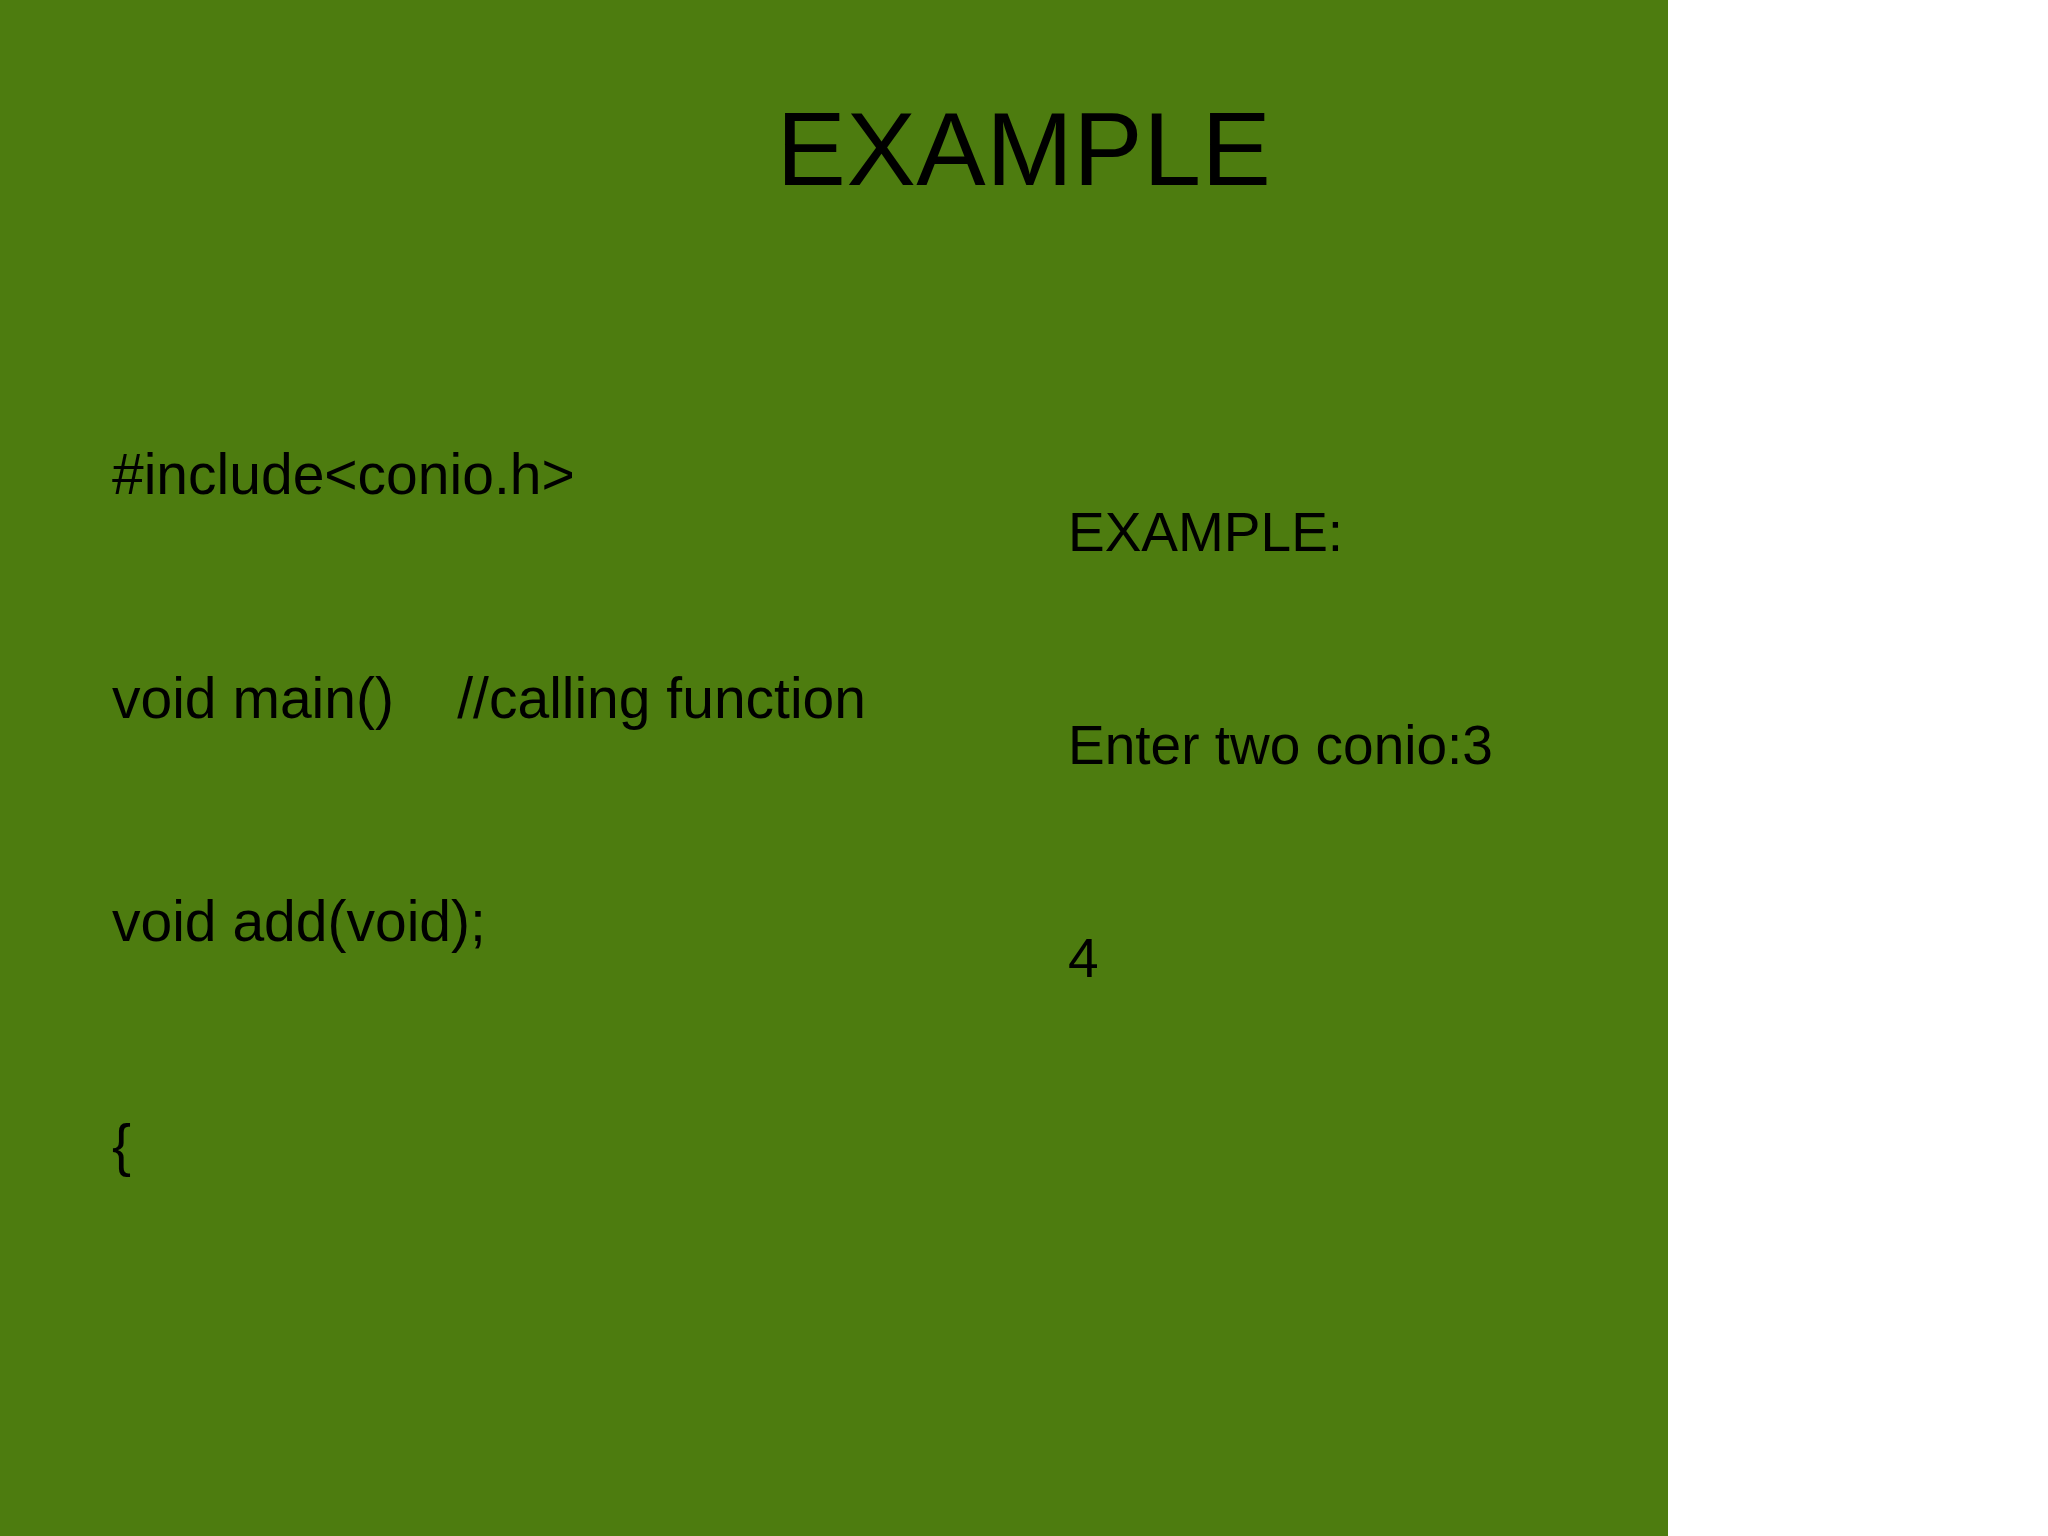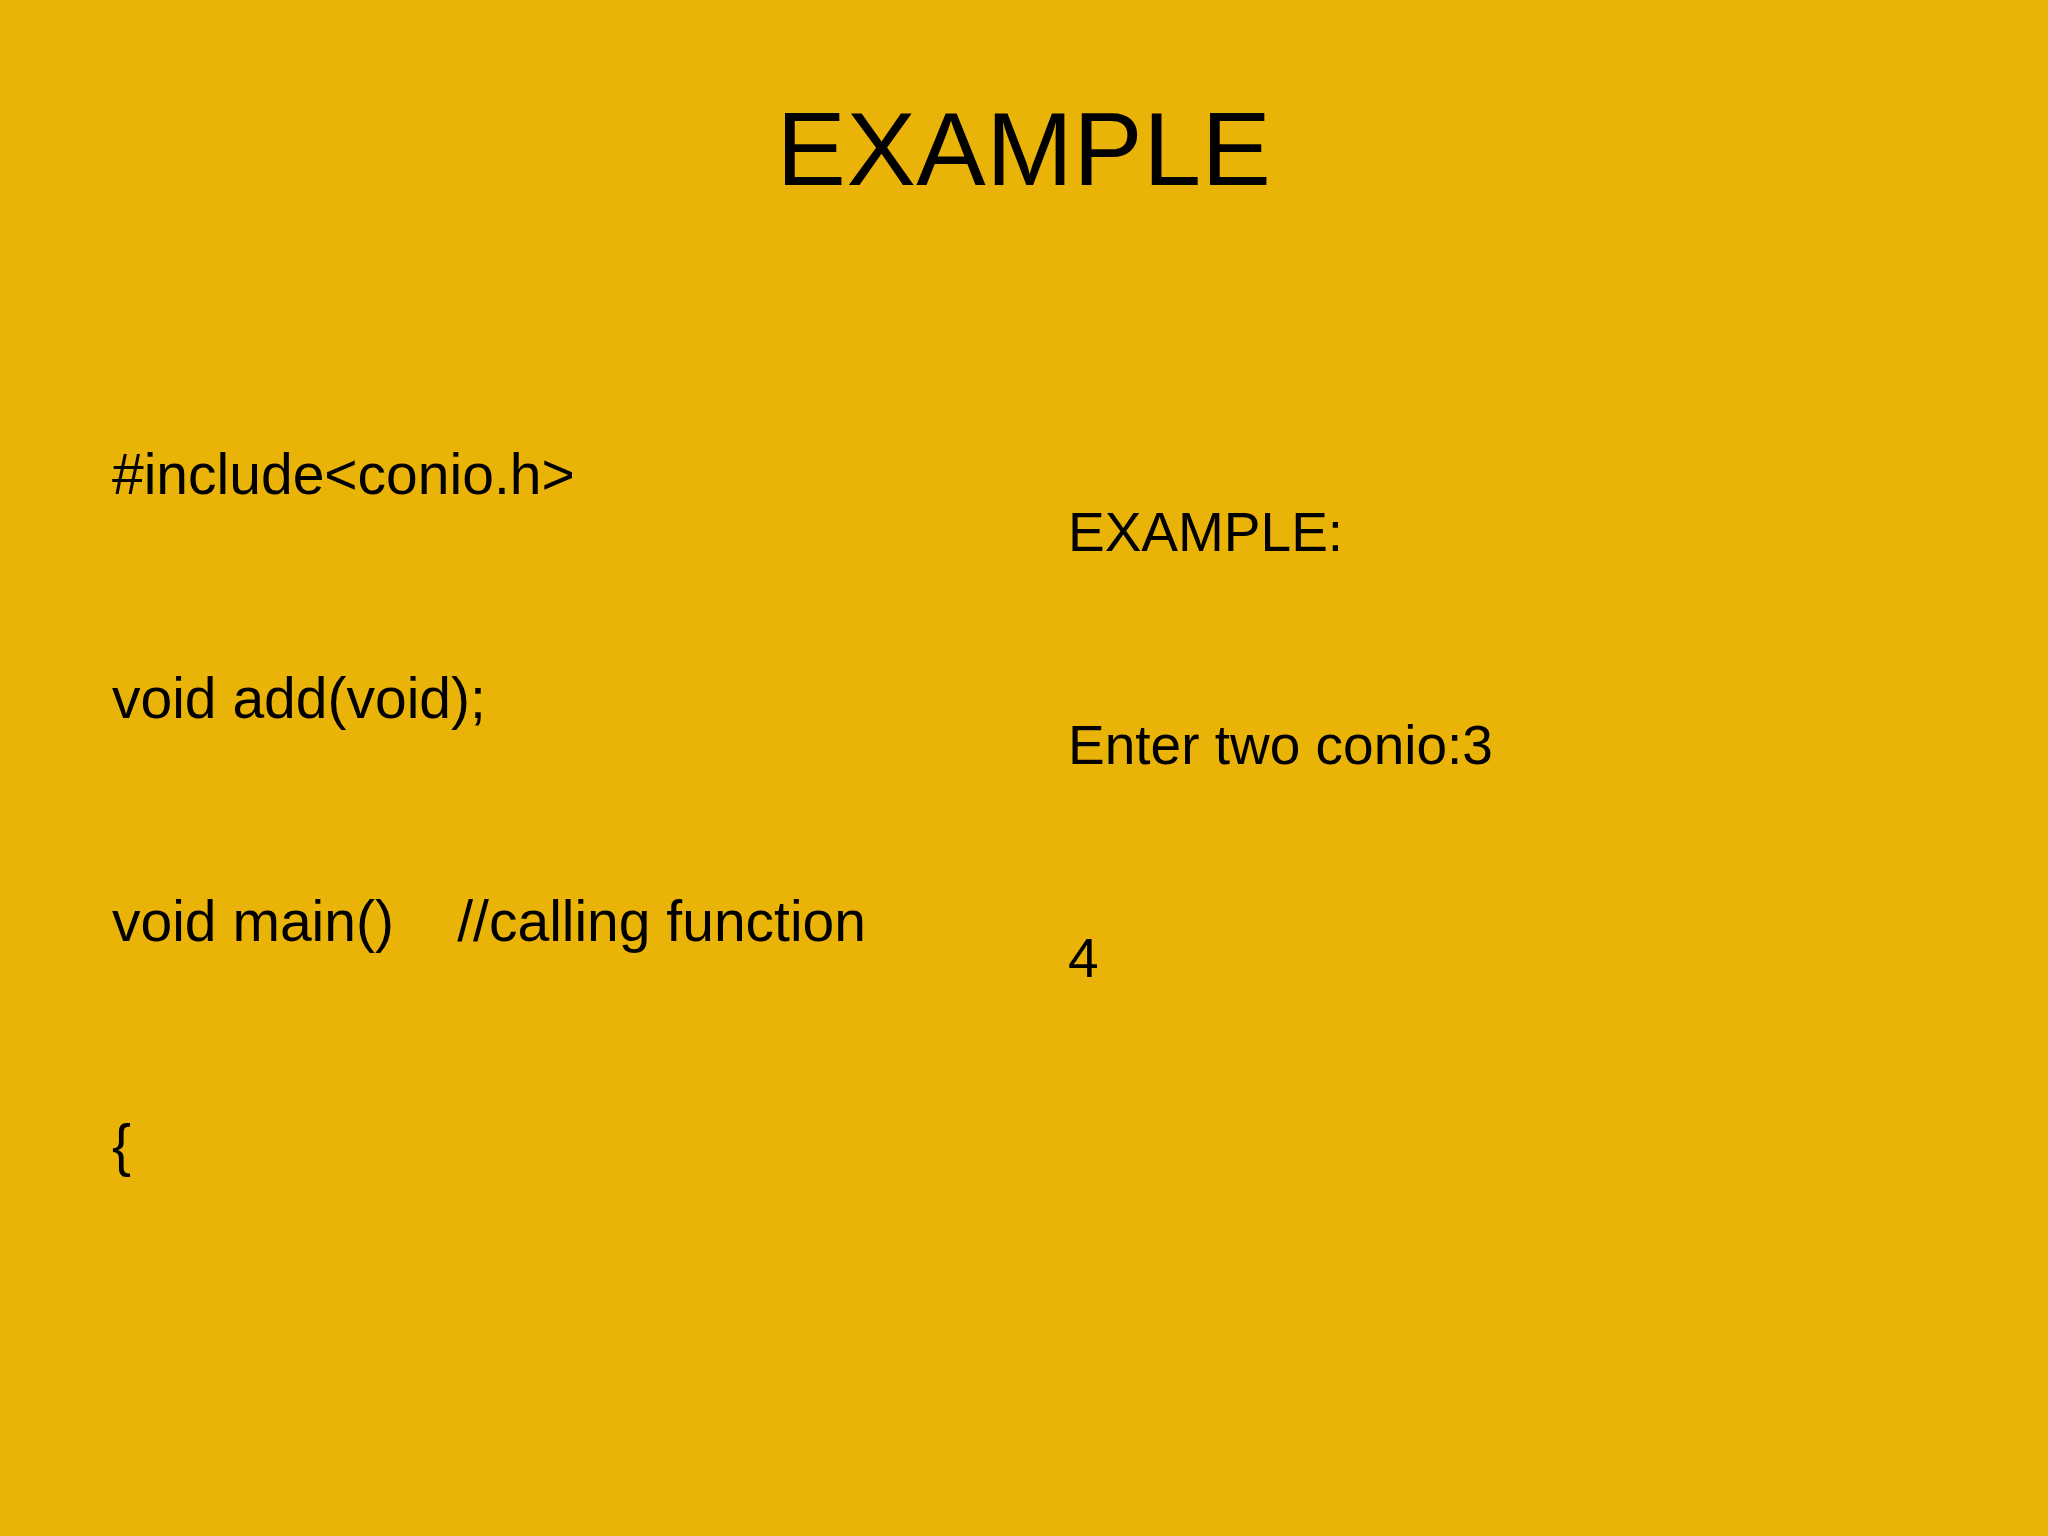--- a/index.html
+++ b/index.html
@@ -9,23 +9,23 @@
   }
   body {
     width: 2048px;
     height: 1536px;
     overflow: hidden;
     font-family: "Liberation Sans", sans-serif;
     color: #000000;
   }
   .slide {
     position: relative;
-    width: 2048px;
+    width: 1668px;
     height: 1536px;
-    background: #eab308;
+    background: #4d7c0f;
   }
   .slide-title {
     position: absolute;
     left: 0;
     top: 92px;
     width: 2048px;
     text-align: center;
     font-family: "Liberation Sans", sans-serif;
     font-size: 104px;
     font-weight: normal;
@@ -72,22 +72,22 @@
 </style>
 </head>
 <body>
 
 <div class="slide">
 
   <div class="slide-title">EXAMPLE</div>
 
   <div class="code-block">
     <span class="code-line">#include&lt;conio.h&gt;</span>
+    <span class="code-line">void main()    //calling function</span>
     <span class="code-line">void add(void);</span>
-    <span class="code-line">void main()    //calling function</span>
     <span class="code-line">{</span>
     
     
     
     
     
     
     
     
     

